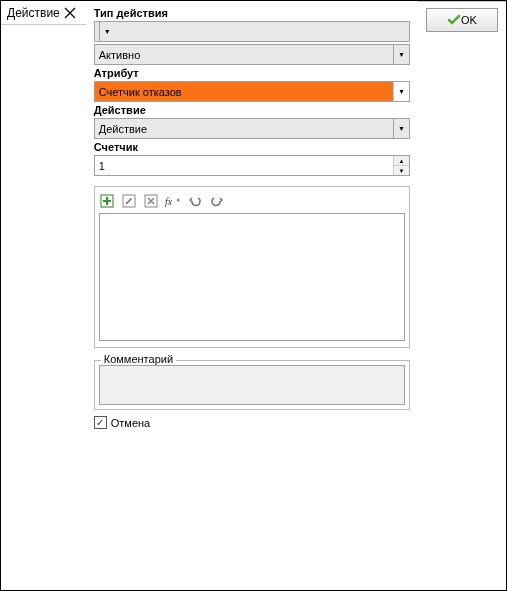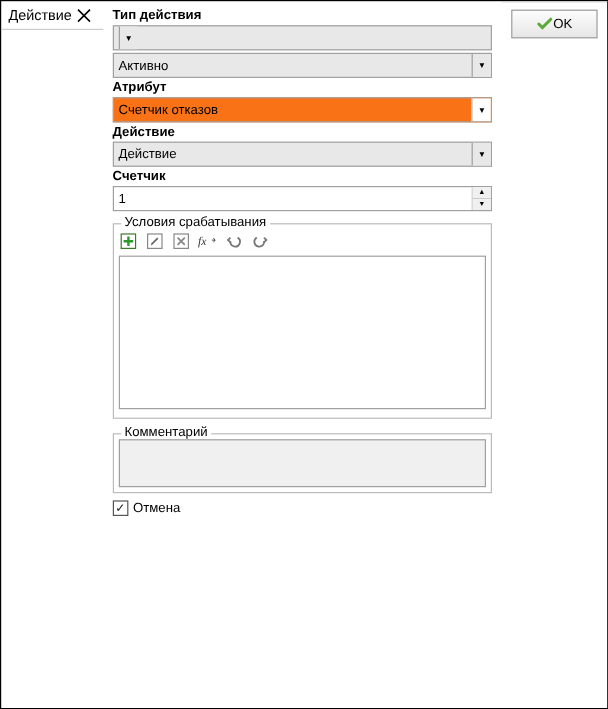--- a/index.html
+++ b/index.html
@@ -229,21 +229,20 @@
       <div class="spinner">
         <span class="val">1</span>
         <div class="spins">
           <div>▲</div>
           <div>▼</div>
         </div>
       </div>
     </div>
 
     <div class="fieldset">
-      <span class="legend">Условия срабатывания</span>
       <div class="toolbar">
         <div class="tb-icon">
           <svg width="14" height="14" viewBox="0 0 14 14">
               <rect x="1" y="1" width="12" height="12" fill="#fff" stroke="#3a7a2a"></rect>
               <path d="M7 3v8M3 7h8" stroke="#2a9b2a" stroke-width="2"></path>
             </svg>
         </div>
         <div class="tb-icon">
           <svg width="14" height="14" viewBox="0 0 14 14">
               <rect x="1" y="1" width="12" height="12" fill="#fff" stroke="#888"></rect>

